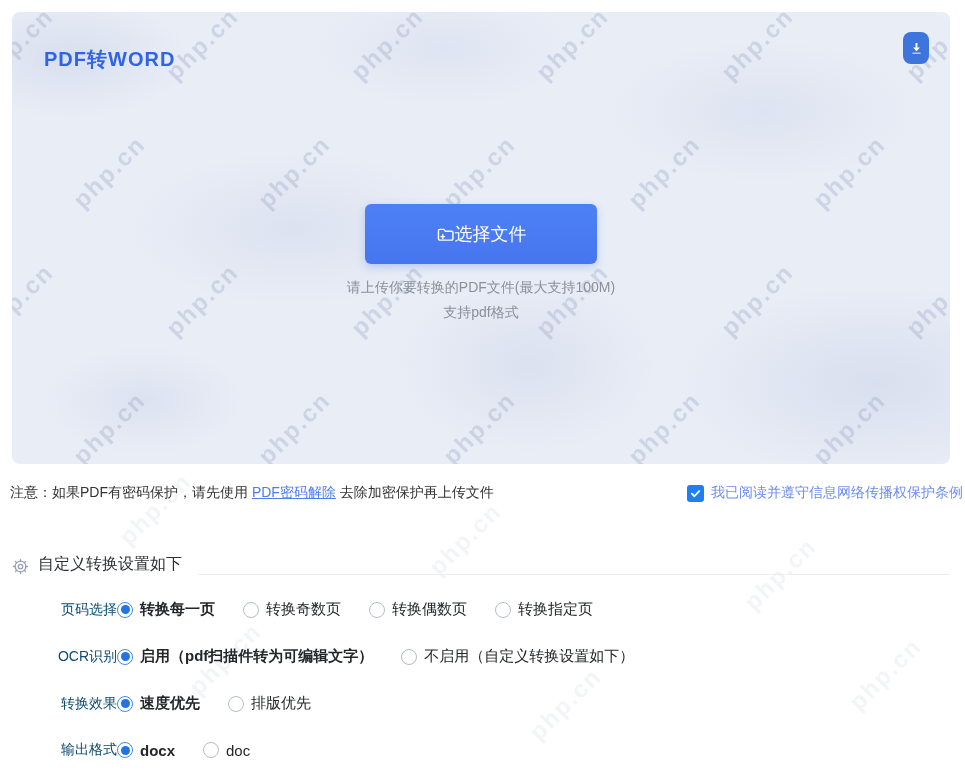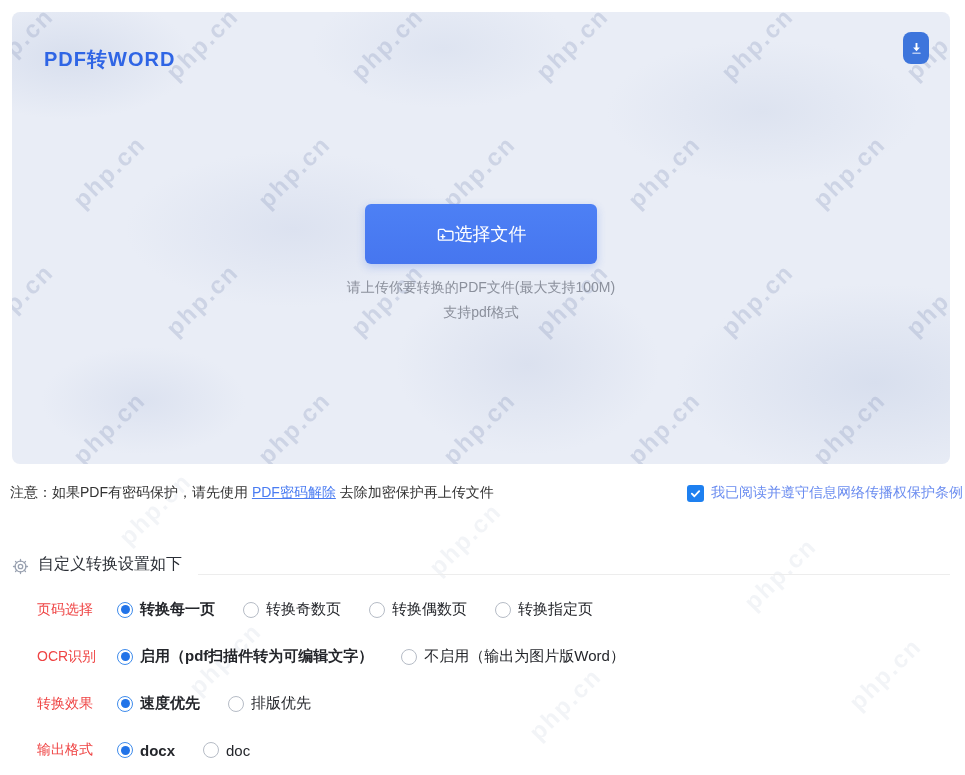--- a/index.html
+++ b/index.html
@@ -62,21 +62,21 @@
     display:flex;align-items:center;justify-content:center;cursor:pointer;
   }
   
   .settings{position:relative;z-index:1;margin-top:52px;}
   .settings-header{display:flex;align-items:flex-end;margin-left:12px;}
   .gear{display:flex;align-items:center;}
   .header-title{font-size:16px;color:#2b2f36;margin-left:9px;}
   .header-line{flex:1;border-top:1px solid #ededed;margin-left:16px;margin-right:15px;height:0;}
   .rows{margin:25px 0 0 37px;}
   .set-row{display:flex;align-items:center;margin-bottom:28px;}
-  .row-label{width:80px;flex-shrink:0;color:#ef4444;font-size:14px;}
+  .row-label{width:80px;flex-shrink:0;color:#0c4a6e;font-size:14px;text-align:right;}
   .radio{display:flex;align-items:center;margin-right:28px;cursor:pointer;}
   .rcircle{
     width:16px;height:16px;border-radius:50%;box-sizing:border-box;
     border:1.5px solid #b6bcc6;background:#ffffff;margin-right:7px;position:relative;flex-shrink:0;
   }
   .radio.sel .rcircle{border-color:#3f8cec;}
   .radio.sel .rcircle::after{
     content:"";position:absolute;inset:2.5px;border-radius:50%;background:#2173e8;
   }
   .rlabel{color:#24262b;font-size:15px;}
@@ -195,21 +195,21 @@
         </label>
       </div>
       <div class="set-row">
         <span class="row-label">OCR识别</span>
         <label class="radio sel">
           <span class="rcircle"></span>
           <span class="rlabel">启用（pdf扫描件转为可编辑文字）</span>
         </label>
         <label class="radio">
           <span class="rcircle"></span>
-          <span class="rlabel">不启用（输出为图片版Word）</span>
+          <span class="rlabel">不启用（自定义转换设置如下）</span>
         </label>
       </div>
       <div class="set-row">
         <span class="row-label">转换效果</span>
         <label class="radio sel">
           <span class="rcircle"></span>
           <span class="rlabel">速度优先</span>
         </label>
         <label class="radio">
           <span class="rcircle"></span>

